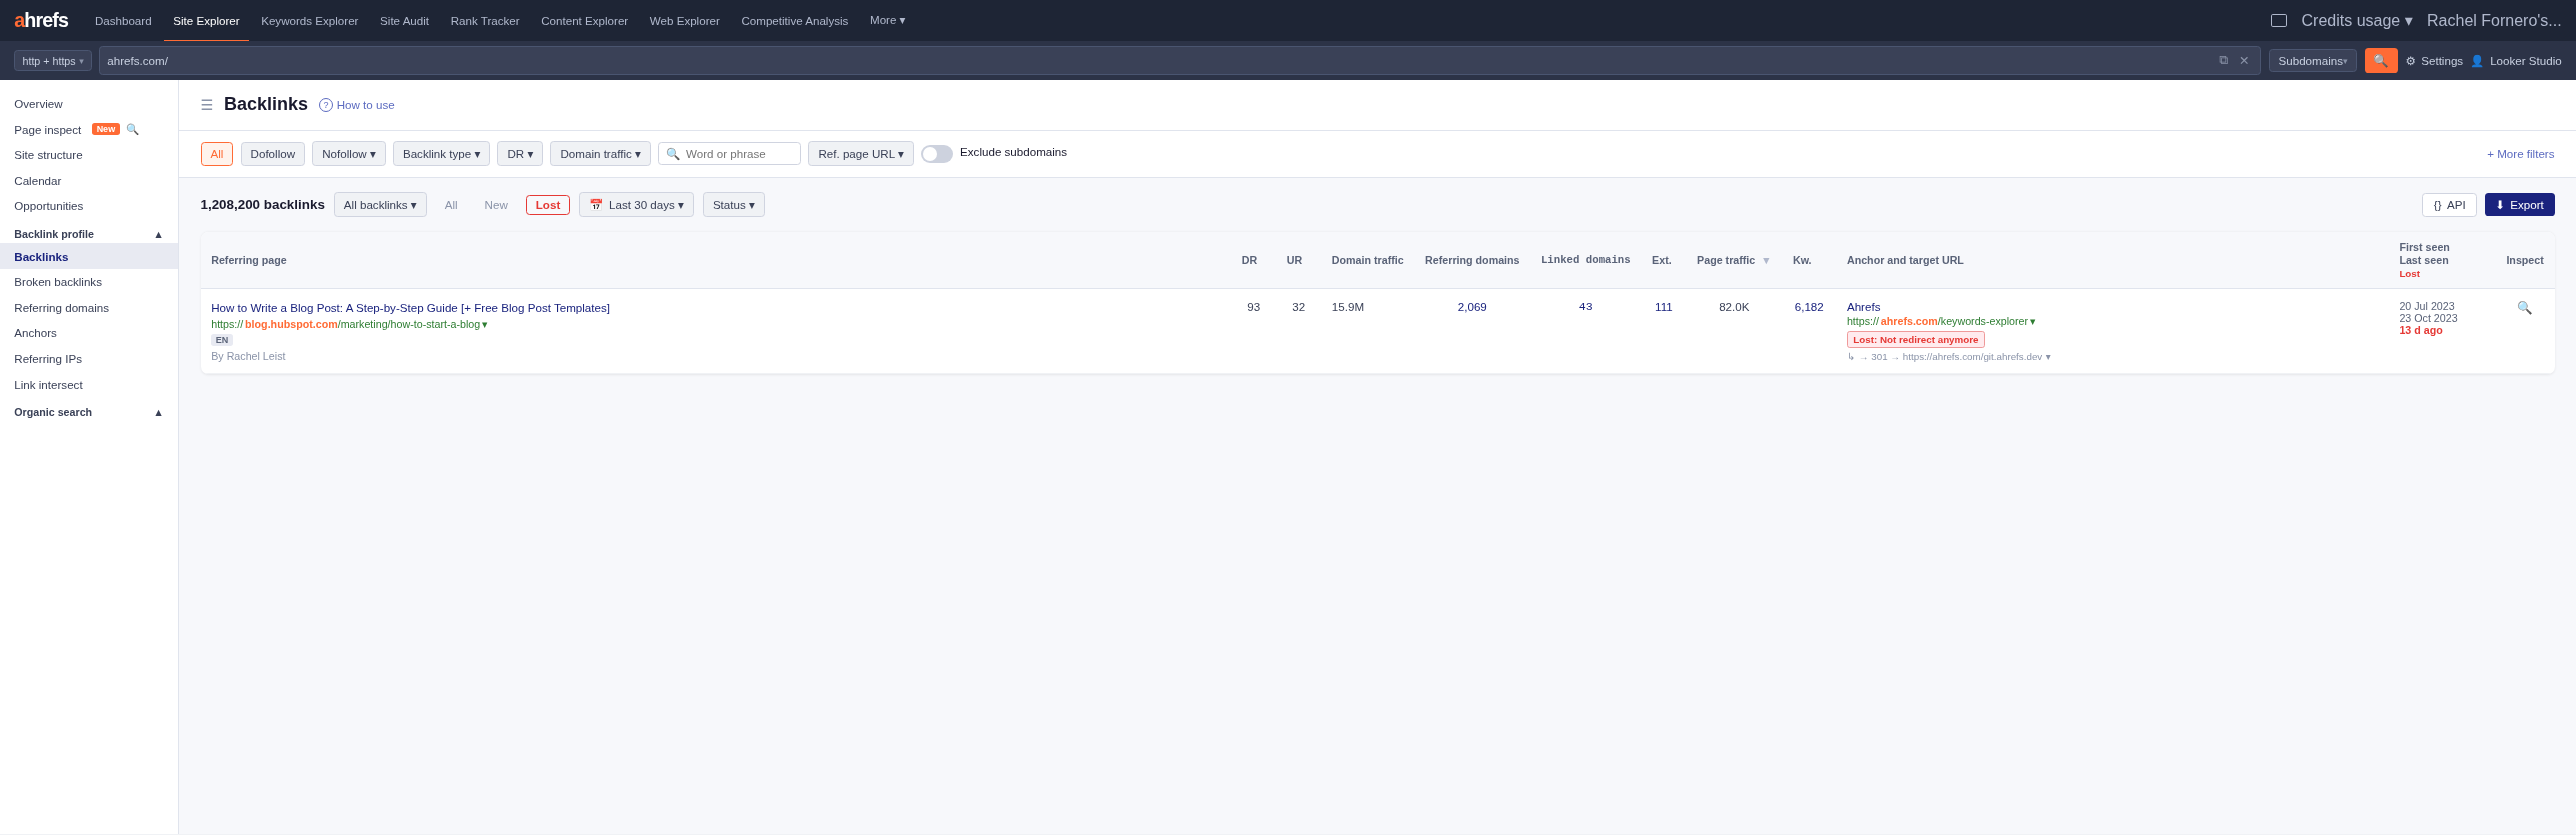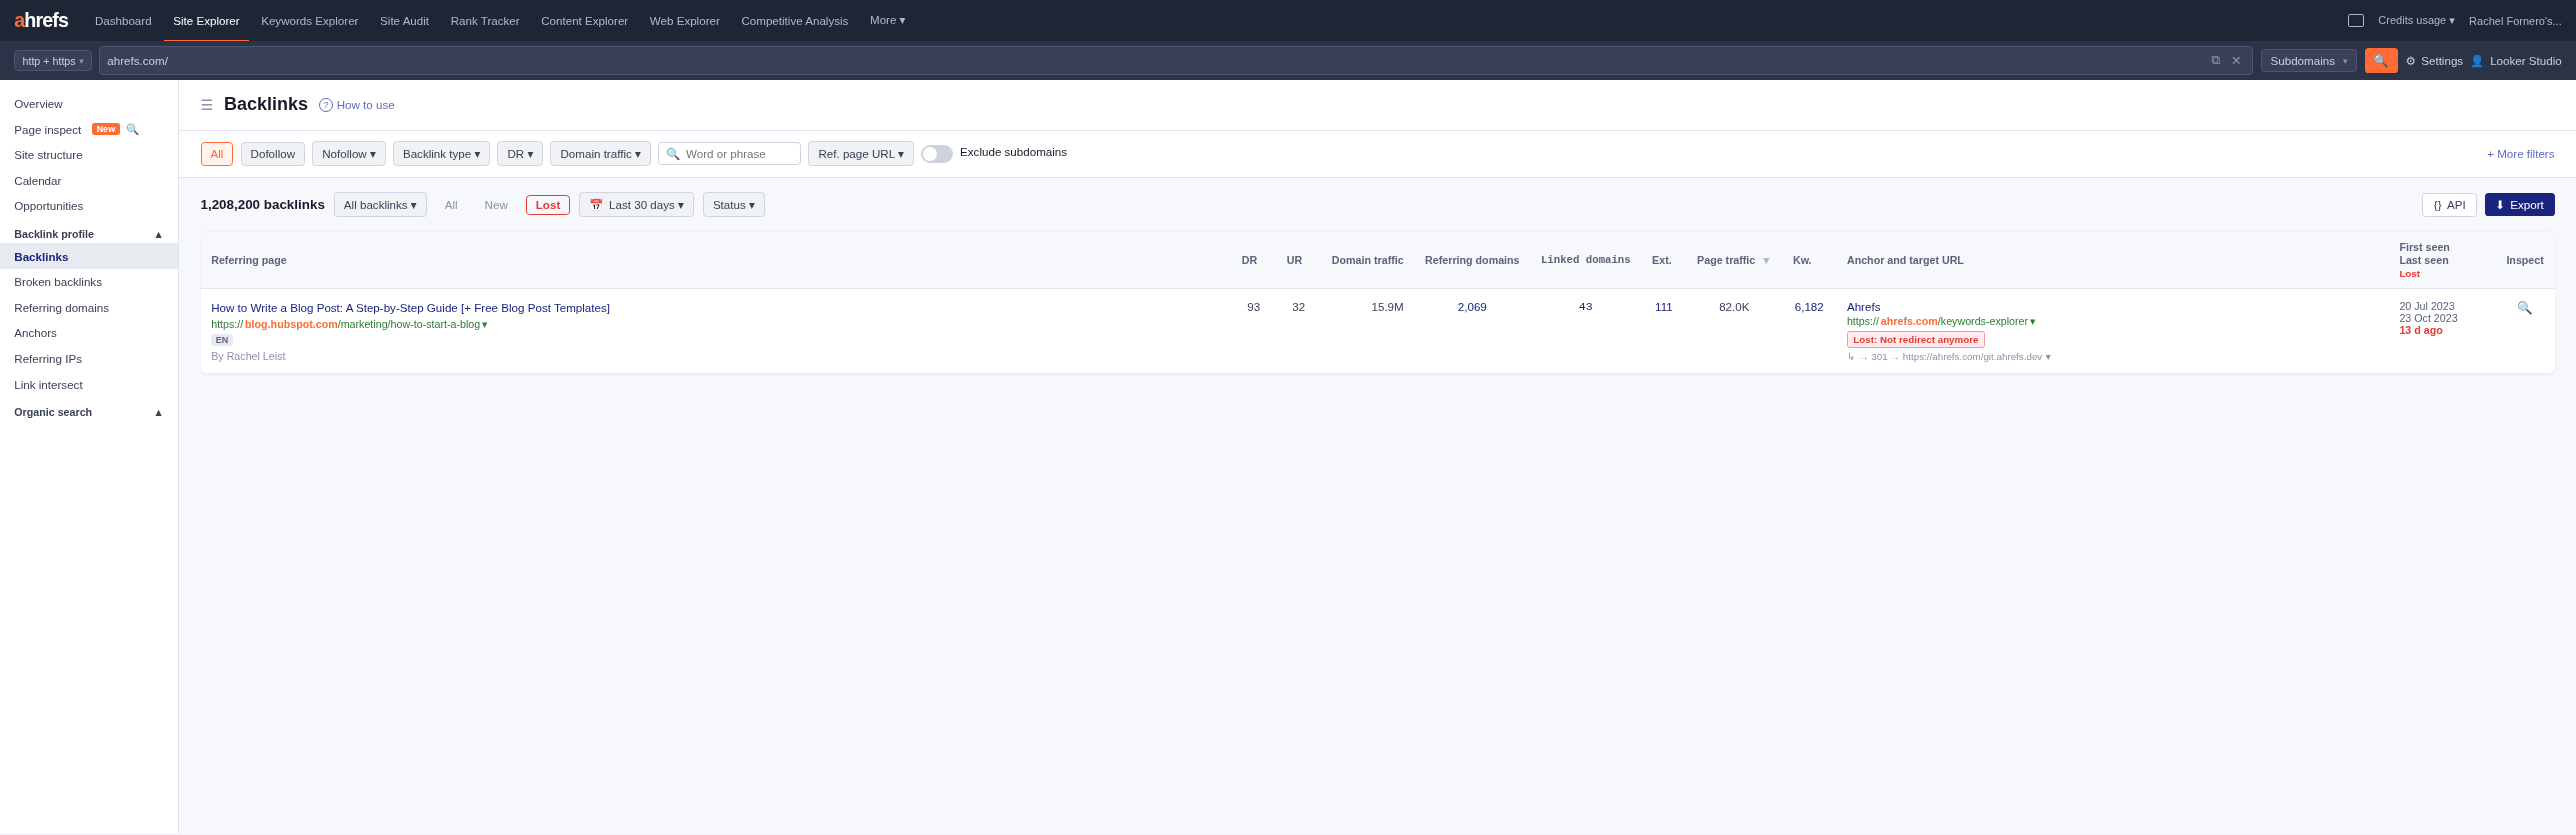--- a/index.html
+++ b/index.html
@@ -37,21 +37,21 @@
       white-space: nowrap;
       border-bottom: 1.8px solid transparent;
     }
     .nav-item.active { color: #fff; border-bottom-color: #ff6b35; }
     .nav-right {
       margin-left: auto;
       display: flex;
       align-items: center;
       gap: 14.3px;
       color: #b0b8cc;
-      font-size: 11px;
+      font-size: 16px;
     }
     .nav-right-item {
       display: flex;
       align-items: center;
       gap: 5.4px;
       cursor: pointer;
       color: #b0b8cc;
     }
     .monitor-icon { width: 16px; height: 12.5px; border: 1.8px solid #b0b8cc; border-radius: 1.8px; display: inline-block; }
 
@@ -111,21 +111,21 @@
     .subdomain-btn {
       background: #3a4157;
       border: 0.9px solid #4a5570;
       border-radius: 3.6px;
       color: #c8d0e0;
       padding: 3.6px 9px;
       font-size: 11.6px;
       cursor: pointer;
       display: flex;
       align-items: center;
-      gap: 8px;
+      gap: 0;
     }
     .search-btn {
       background: #ff6b35;
       border: none;
       border-radius: 3.6px;
       color: #fff;
       padding: 5.4px 9px;
       cursor: pointer;
       font-size: 12.5px;
     }
@@ -444,21 +444,21 @@
     .data-table td {
       padding: 10.7px 10.7px;
       border-bottom: 0.9px solid #f0f2f5;
       vertical-align: top;
       font-size: 11.6px;
       color: #3a4157;
     }
     .col-referring-page { min-width: 251px; }
     .col-dr { width: 45px; text-align: center; }
     .col-ur { width: 45px; text-align: center; }
-    .col-domain-traffic { width: 81px; text-align: right; }
+    .col-domain-traffic { width: 81px; text-align: left; }
     .col-referring-domains { width: 81px; text-align: center; }
     .col-linked-domains { width: 72px; text-align: center; font-family: Liberation Mono, monospace; }
     .col-ext { width: 45px; text-align: center; }
     .col-page-traffic { width: 72px; text-align: center; }
     .col-kw { width: 54px; text-align: center; }
     .col-anchor { min-width: 179px; }
     .col-dates { width: 107px; }
     .col-inspect { width: 54px; text-align: center; }
 
     .page-link { color: #1a237e; font-size: 11.6px; font-weight: 500; text-decoration: none; line-height: 1.4; }

